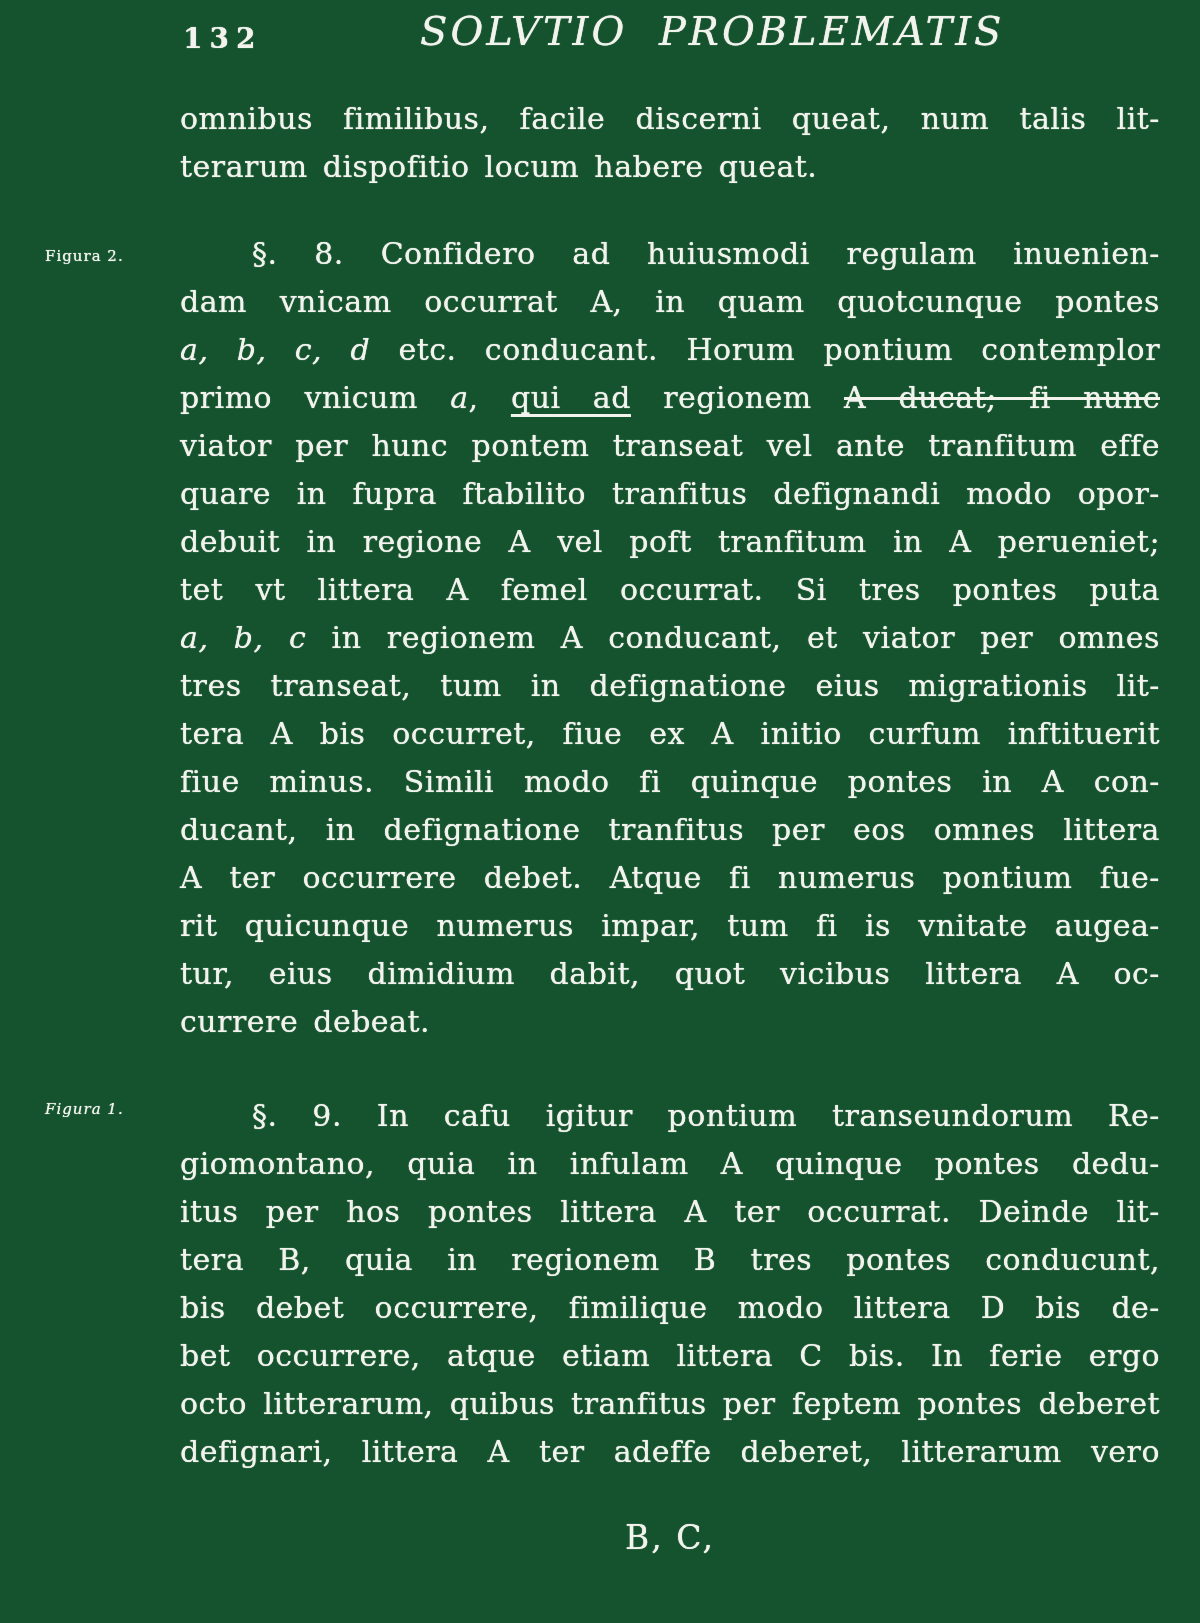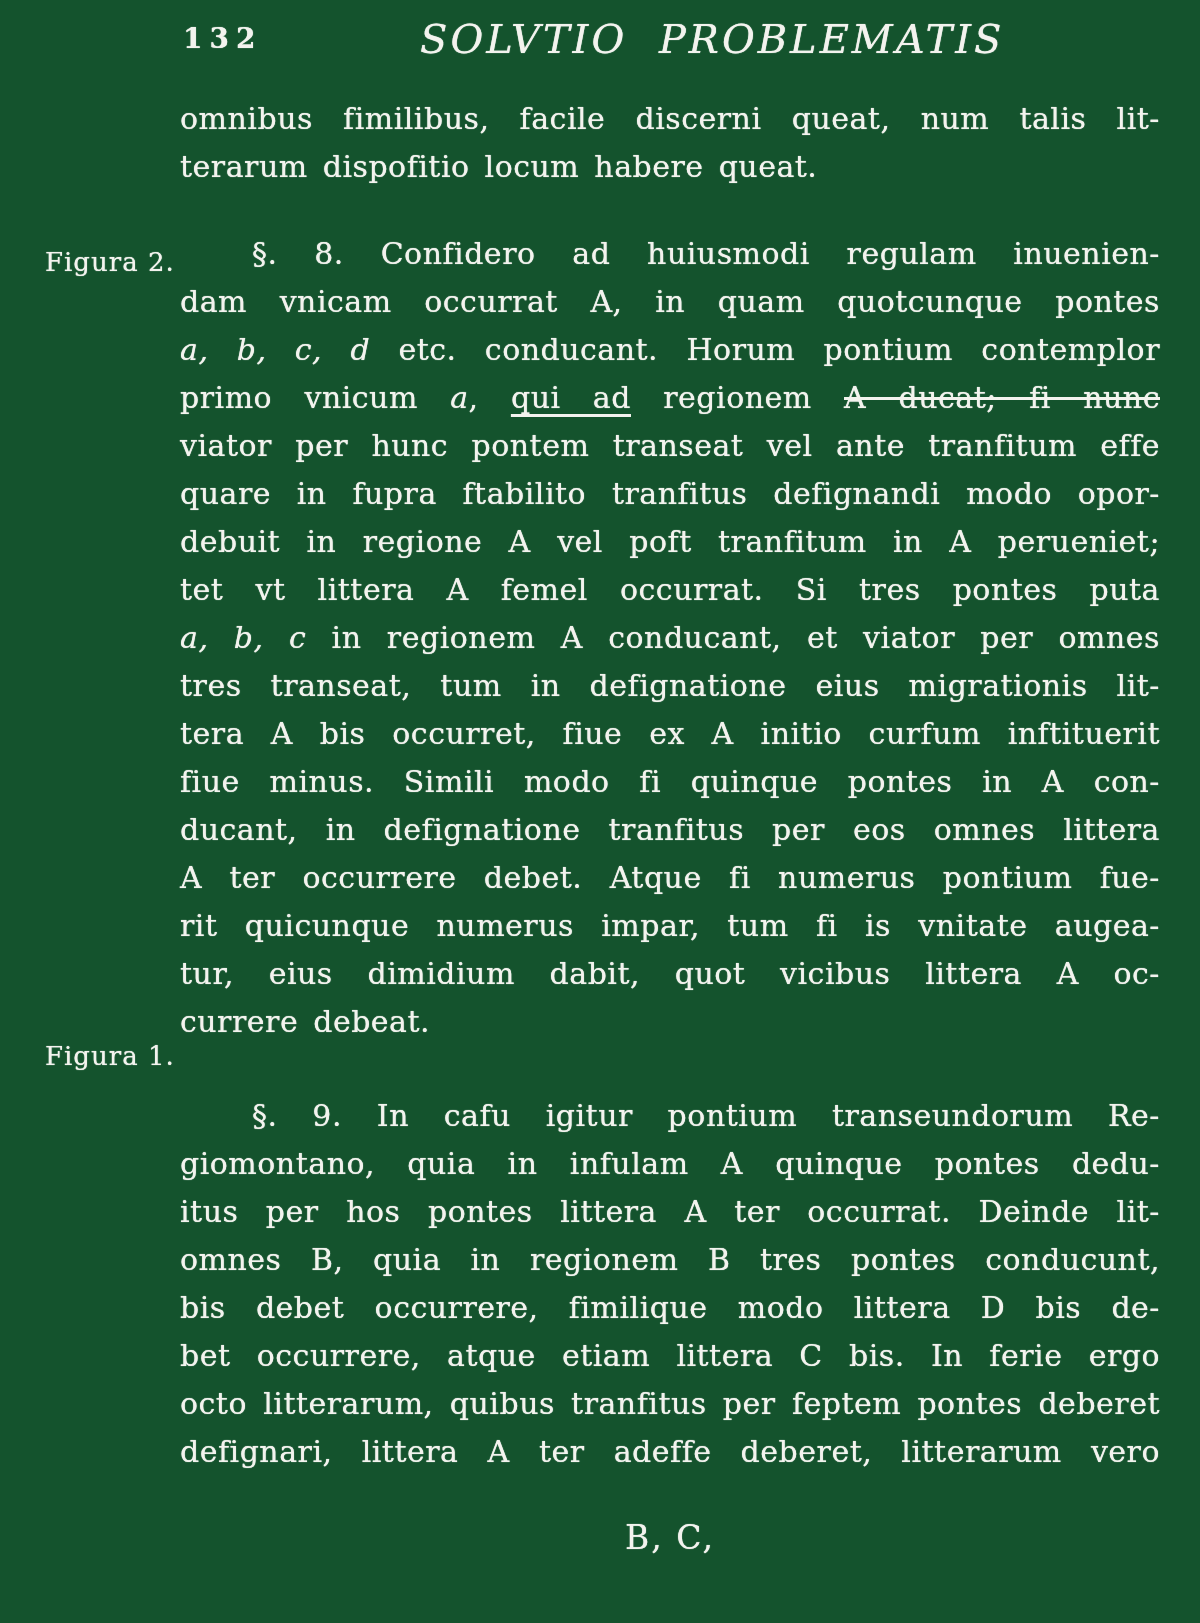--- a/index.html
+++ b/index.html
@@ -23,21 +23,21 @@
     position: absolute;
     left: 183px;
     top: 22px;
     font-size: 28px;
     letter-spacing: 7px;
     font-weight: bold;
   }
   #running-header {
     position: absolute;
     left: 420px;
-    top: 16px;
+    top: 8px;
     font-size: 40px;
     font-style: italic;
     letter-spacing: 3px;
     word-spacing: 16px;
     white-space: nowrap;
   }
   #text-body {
     position: absolute;
     left: 180px;
     top: 0;
@@ -70,27 +70,27 @@
   .line.indent {
     padding-left: 72px;
     width: 908px;
   }
   .seg-italic { font-style: italic; }
   .seg-strike { text-decoration: line-through; text-decoration-thickness: 3px; }
   .seg-underline { text-decoration: underline; text-decoration-thickness: 3px; text-underline-offset: 6px; }
   .margin-note {
     position: absolute;
     left: 45px;
-    font-size: 26px;
+    font-size: 15px;
     letter-spacing: 1px;
     white-space: nowrap;
     text-align: right;
   }
   .note-0 { top: 247px; }
-  .note-1 { top: 1041px; }
+  .note-1 { top: 1100px; font-style: italic; }
   #catchword {
     position: absolute;
     left: 180px;
     width: 980px;
     top: 1518px;
     text-align: center;
     font-size: 33px;
     letter-spacing: 2px;
   }
 </style>
@@ -125,21 +125,21 @@
         <div class="line txt"><span>ducant, in defignatione tranfitus per eos omnes littera</span></div>
         <div class="line txt"><span>A ter occurrere debet. Atque fi numerus pontium fue-</span></div>
         <div class="line txt"><span>rit quicunque numerus impar, tum fi is vnitate augea-</span></div>
         <div class="line txt"><span>tur, eius dimidium dabit, quot vicibus littera A oc-</span></div>
         <div class="line txt nojust"><span>currere debeat.</span></div>
       </div>
       <div class="para para-section-9">
         <div class="line txt indent"><span>§. 9. In cafu igitur pontium transeundorum Re-</span></div>
         <div class="line txt"><span>giomontano, quia in infulam A quinque pontes dedu-</span></div>
         <div class="line txt"><span>itus per hos pontes littera A ter occurrat. Deinde lit-</span></div>
-        <div class="line txt"><span>omnes B, quia in regionem B tres pontes conducunt,</span></div>
+        <div class="line txt"><span>tera B, quia in regionem B tres pontes conducunt,</span></div>
         <div class="line txt"><span>bis debet occurrere, fimilique modo littera D bis de-</span></div>
         <div class="line txt"><span>bet occurrere, atque etiam littera C bis. In ferie ergo</span></div>
         <div class="line txt"><span>octo litterarum, quibus tranfitus per feptem pontes deberet</span></div>
         <div class="line txt"><span>defignari, littera A ter adeffe deberet, litterarum vero</span></div>
       </div>
     </div>
   <div id="catchword" class="txt">B, C,</div>
 </div>
 
 </body></html>

